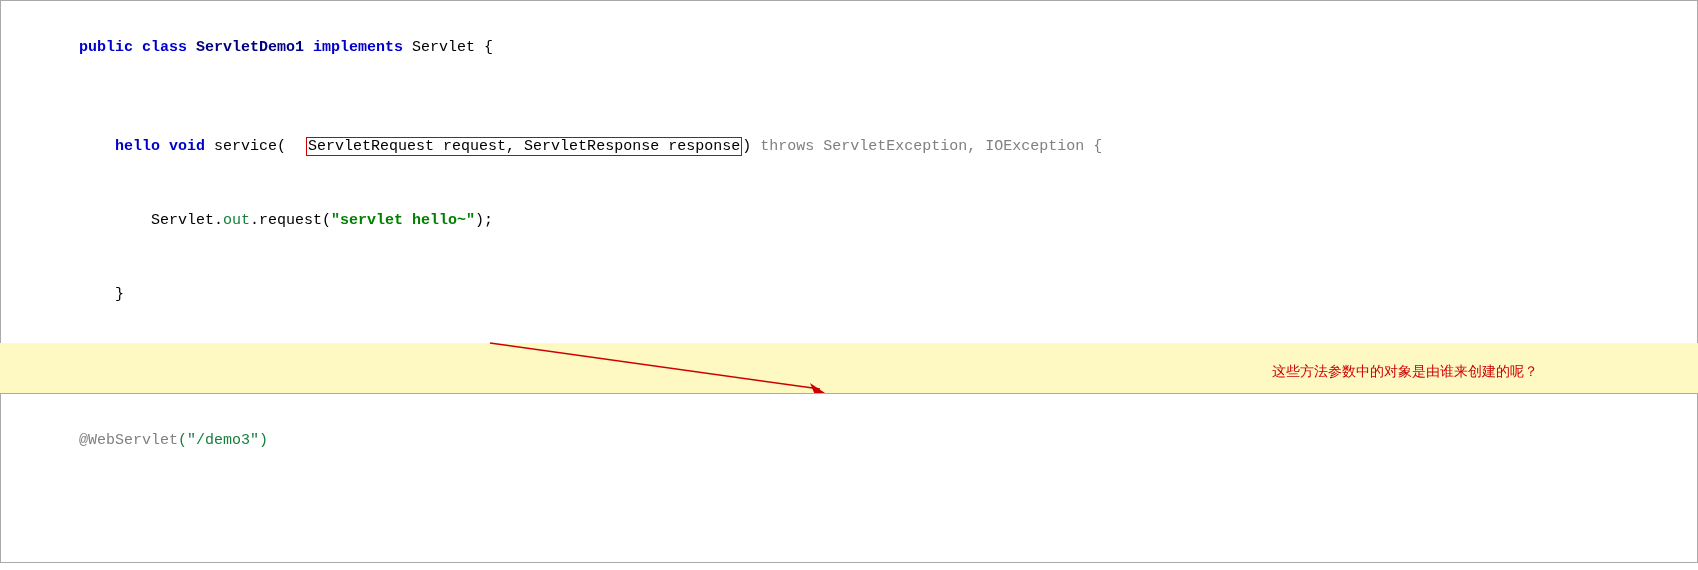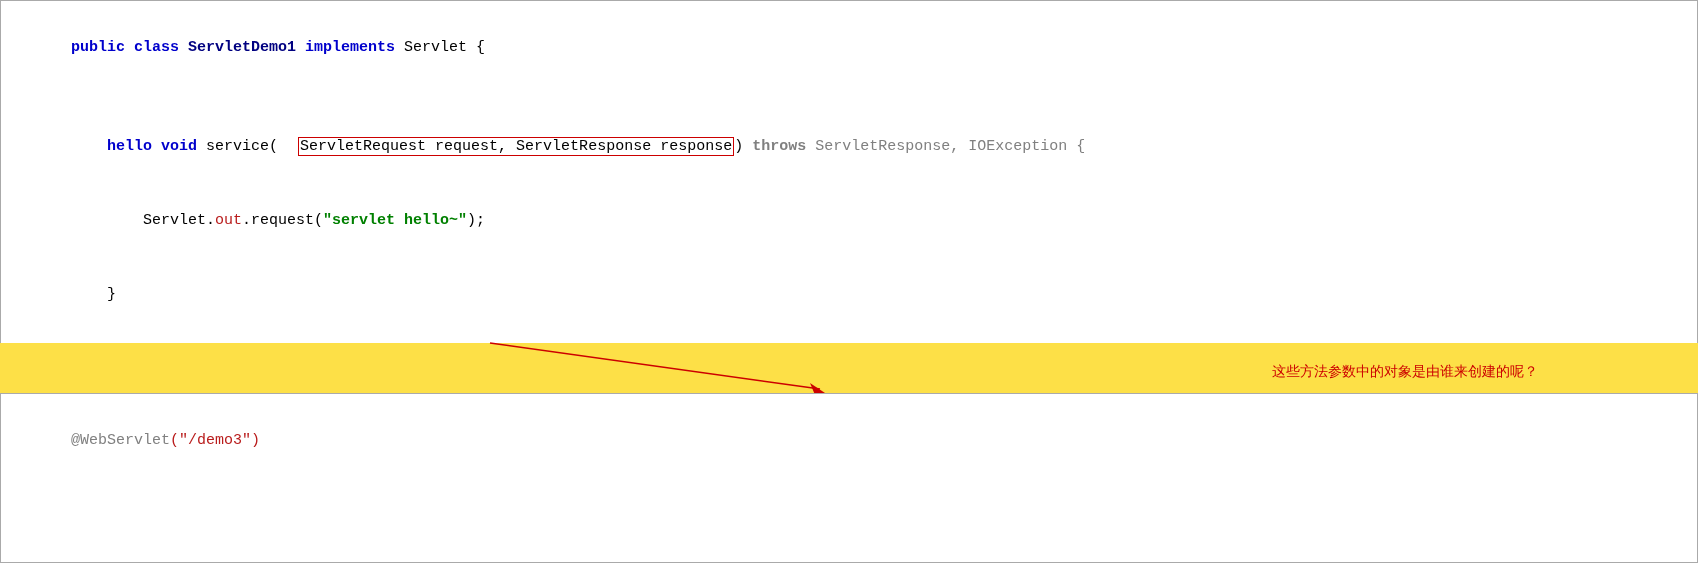--- a/index.html
+++ b/index.html
@@ -6,60 +6,60 @@
     body {
       background: #fff;
       font-family: 'Courier New', Courier, monospace;
       font-size: 15px;
       width: 1698px;
       min-height: 570px;
     }
 
     .code-section {
       border: 1.5px solid #aaa;
-      padding: 10px 16px;
+      padding: 10px 24px;
       background: #fff;
       position: relative;
     }
 
     .code-section-top {
       margin-bottom: 0;
       border-bottom: none;
     }
 
     .code-section-bottom {
       border-top: 1.5px solid #aaa;
       margin-top: 0;
     }
 
     .code-line {
       line-height: 1.65;
       white-space: pre;
     }
 
     .kw-blue { color: #0000cc; font-weight: bold; }
-    .kw-bold { font-weight: bold; }
+    .kw-bold { font-weight: normal; }
     .str-green { color: #008000; font-weight: bold; }
-    .str-green-plain { color: #b91c1c; }
+    .str-green-plain { color: #15803d; }
     .annotation-color { color: #808080; }
     .throws-color { color: #808080; }
     .class-name { color: #000080; font-weight: bold; }
     .highlight-box {
       display: inline;
       border: 1.5px solid #cc0000;
       padding: 0px 1px;
       margin-left: 20px;
     }
     .normal { color: #000; }
 
     
     .callout-container {
       position: relative;
       height: 50px;
-      background: #fde047;
+      background: #fef9c3;
     }
 
     .callout-text {
       position: absolute;
       right: 160px;
       top: 20px;
       color: #cc0000;
       font-family: 'SimSun', 'Arial', sans-serif;
       font-size: 14px;
       font-weight: normal;
@@ -89,21 +89,21 @@
   <div class="code-section code-section-top">
 
     <div class="code-line">
       <span class="kw-blue">public </span><span class="kw-blue">class </span><span class="class-name">ServletDemo1 </span><span class="kw-blue">implements </span><span class="normal">Servlet {</span>
     </div>
 
     <div class="code-line">&nbsp;</div>
 
 
     <div class="code-line">
-      <span class="normal">    </span><span class="kw-blue">hello void </span><span class="normal">service(<span class="highlight-box">ServletRequest request, ServletResponse response</span>) </span><span class="kw-bold throws-color">throws </span><span class="throws-color">ServletResponse, IOException {</span>
+      <span class="normal">    </span><span class="kw-blue">hello void </span><span class="normal">service(<span class="highlight-box">ServletRequest request, ServletResponse response</span>) </span><span class="kw-bold throws-color">throws </span><span class="throws-color">ServletException, IOException {</span>
     </div>
 
     <div class="code-line">
       <span class="normal">        Servlet.</span><span class="str-green-plain">out</span><span class="normal">.request(</span><span class="str-green">"servlet hello~"</span><span class="normal">);</span>
     </div>
 
     <div class="code-line">
       <span class="normal">    }</span>
     </div>
   </div>

